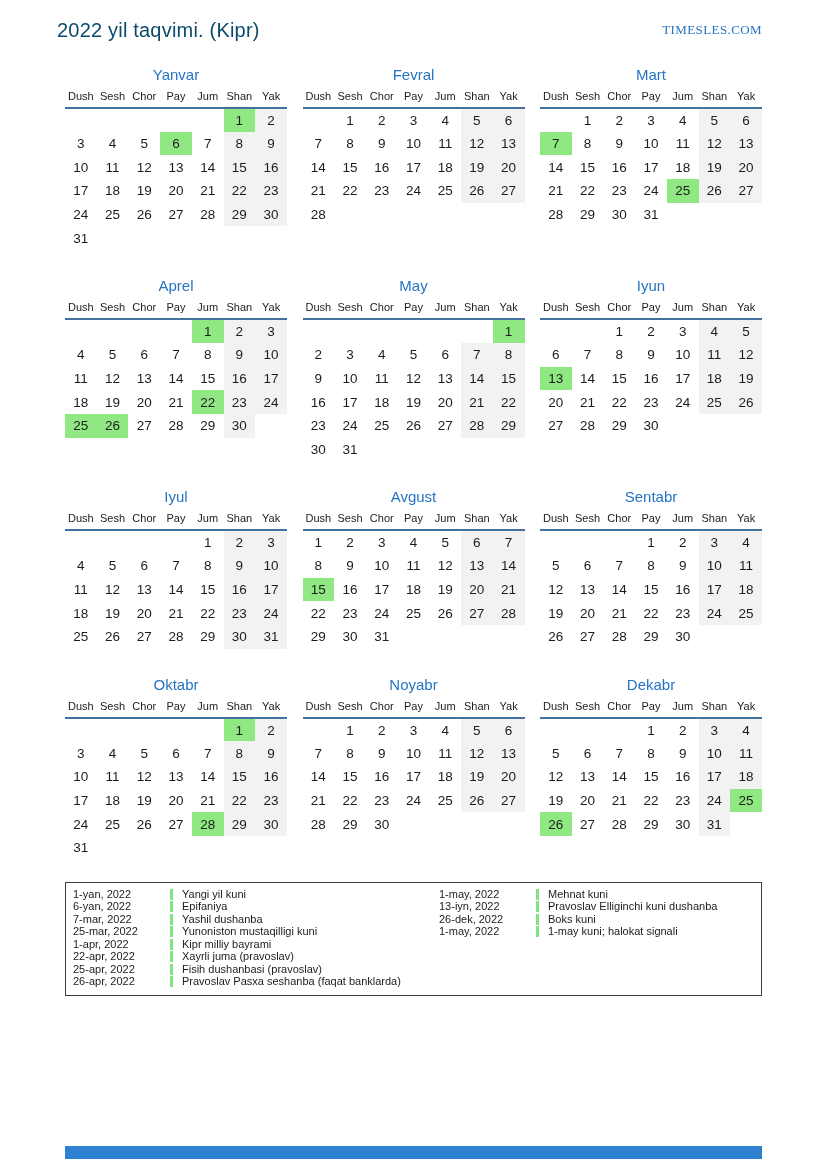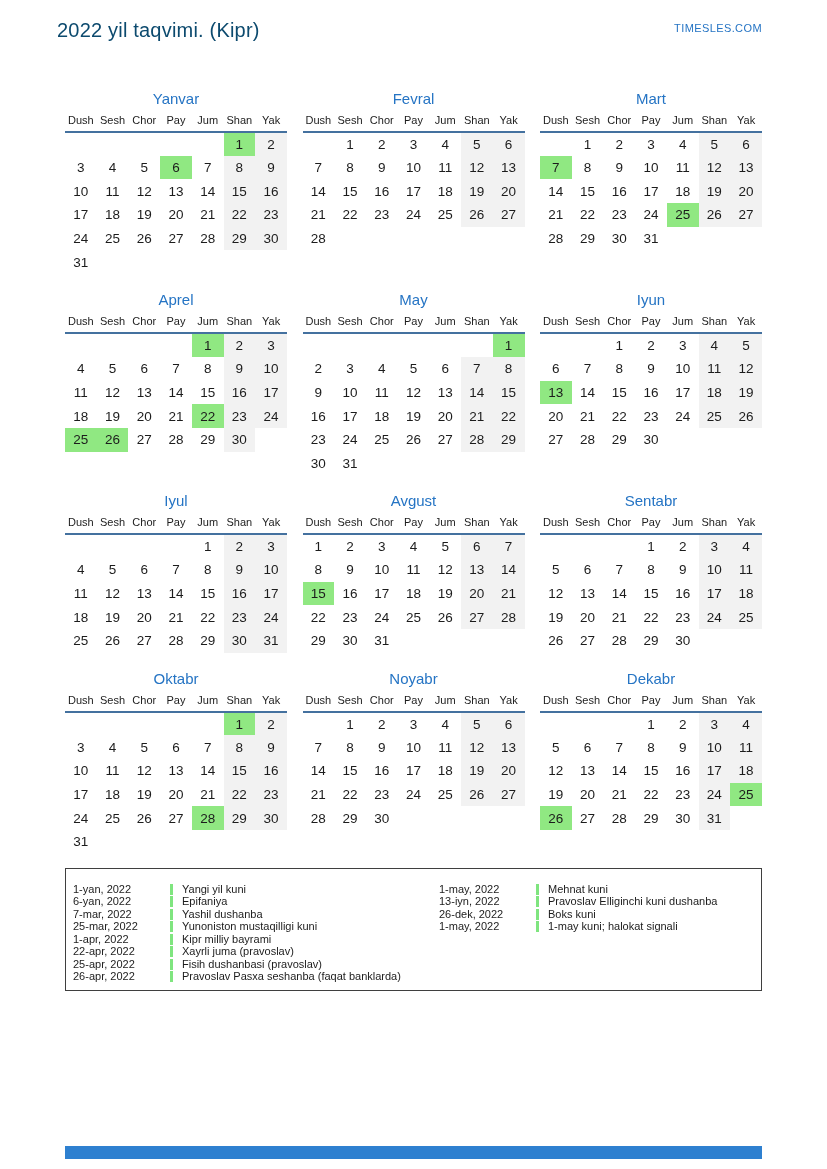--- a/index.html
+++ b/index.html
@@ -10,49 +10,49 @@
     color: #1c1c1c;
   }
   .page { position: relative; width: 827px; height: 1169px; padding: 19px 65px 0; }
 
   .header { display: flex; justify-content: space-between; align-items: flex-start; }
   .page-title {
     margin: 0 0 0 -8px; font-size: 20px; font-weight: 400;
     color: #0c4a6e; letter-spacing: 0.2px; line-height: 23px;
   }
   .site-link {
-    font-size: 11px; font-weight: 500; letter-spacing: 0.4px;
-    color: var(--accent, #2574c4); text-decoration: none; margin-top: 3px; cursor: pointer;
+    font-size: 13px; font-weight: 500; letter-spacing: 0.4px;
+    color: var(--accent, #2574c4); text-decoration: none; margin-top: 3px; cursor: pointer; font-family: Liberation Serif, serif;
   }
 
   .months {
-    margin-top: 48px;
+    margin-top: 24px;
     display: grid; grid-template-columns: repeat(3, 222px);
-    justify-content: space-between; row-gap: 17px;
+    justify-content: space-between; row-gap: 27px;
   }
   .month { width: 222px; }
   .month-title {
     margin: 0 0 7px; text-align: center;
     font-size: 15px; font-weight: 400; color: var(--accent, #2574c4); cursor: pointer;
   }
   table { border-collapse: collapse; table-layout: fixed; width: 222px; }
   thead th {
     font-size: 11px; font-weight: 400; color: #1c1c1c;
     padding: 0 0 5px; border-bottom: 2px solid #44719f;
   }
   tbody td {
     height: 23.7px; padding: 0; text-align: center;
     font-size: 13.5px; color: #1c1c1c;
   }
   td.weekend { background: var(--weekend, #f2f2f2); }
   td.holiday { background: var(--holiday, #90e882); }
 
   .legend {
-    margin-top: 14px; border: 1.5px solid #3f3f3f;
-    display: flex; padding: 14px 0 7px; width: 697px;
+    margin-top: 22px; border: 1.5px solid #3f3f3f;
+    display: flex; padding: 5px 0 7px; width: 697px;
   }
   .lcol { display: flex; flex-direction: column; }
   .lcol-left { width: 366px; }
   .lcol-right { flex: 1; }
   .lrow { display: flex; align-items: center; height: 12.5px; font-size: 11px; line-height: 12.5px; }
   .ldate { width: 104px; padding-left: 7px; flex: none; white-space: nowrap; }
   .lbar { width: 3px; height: 11px; background: var(--holiday-bar, #7fe57f); margin-right: 9px; flex: none; }
   .lname { white-space: nowrap; }
 
   .footer-bar {

